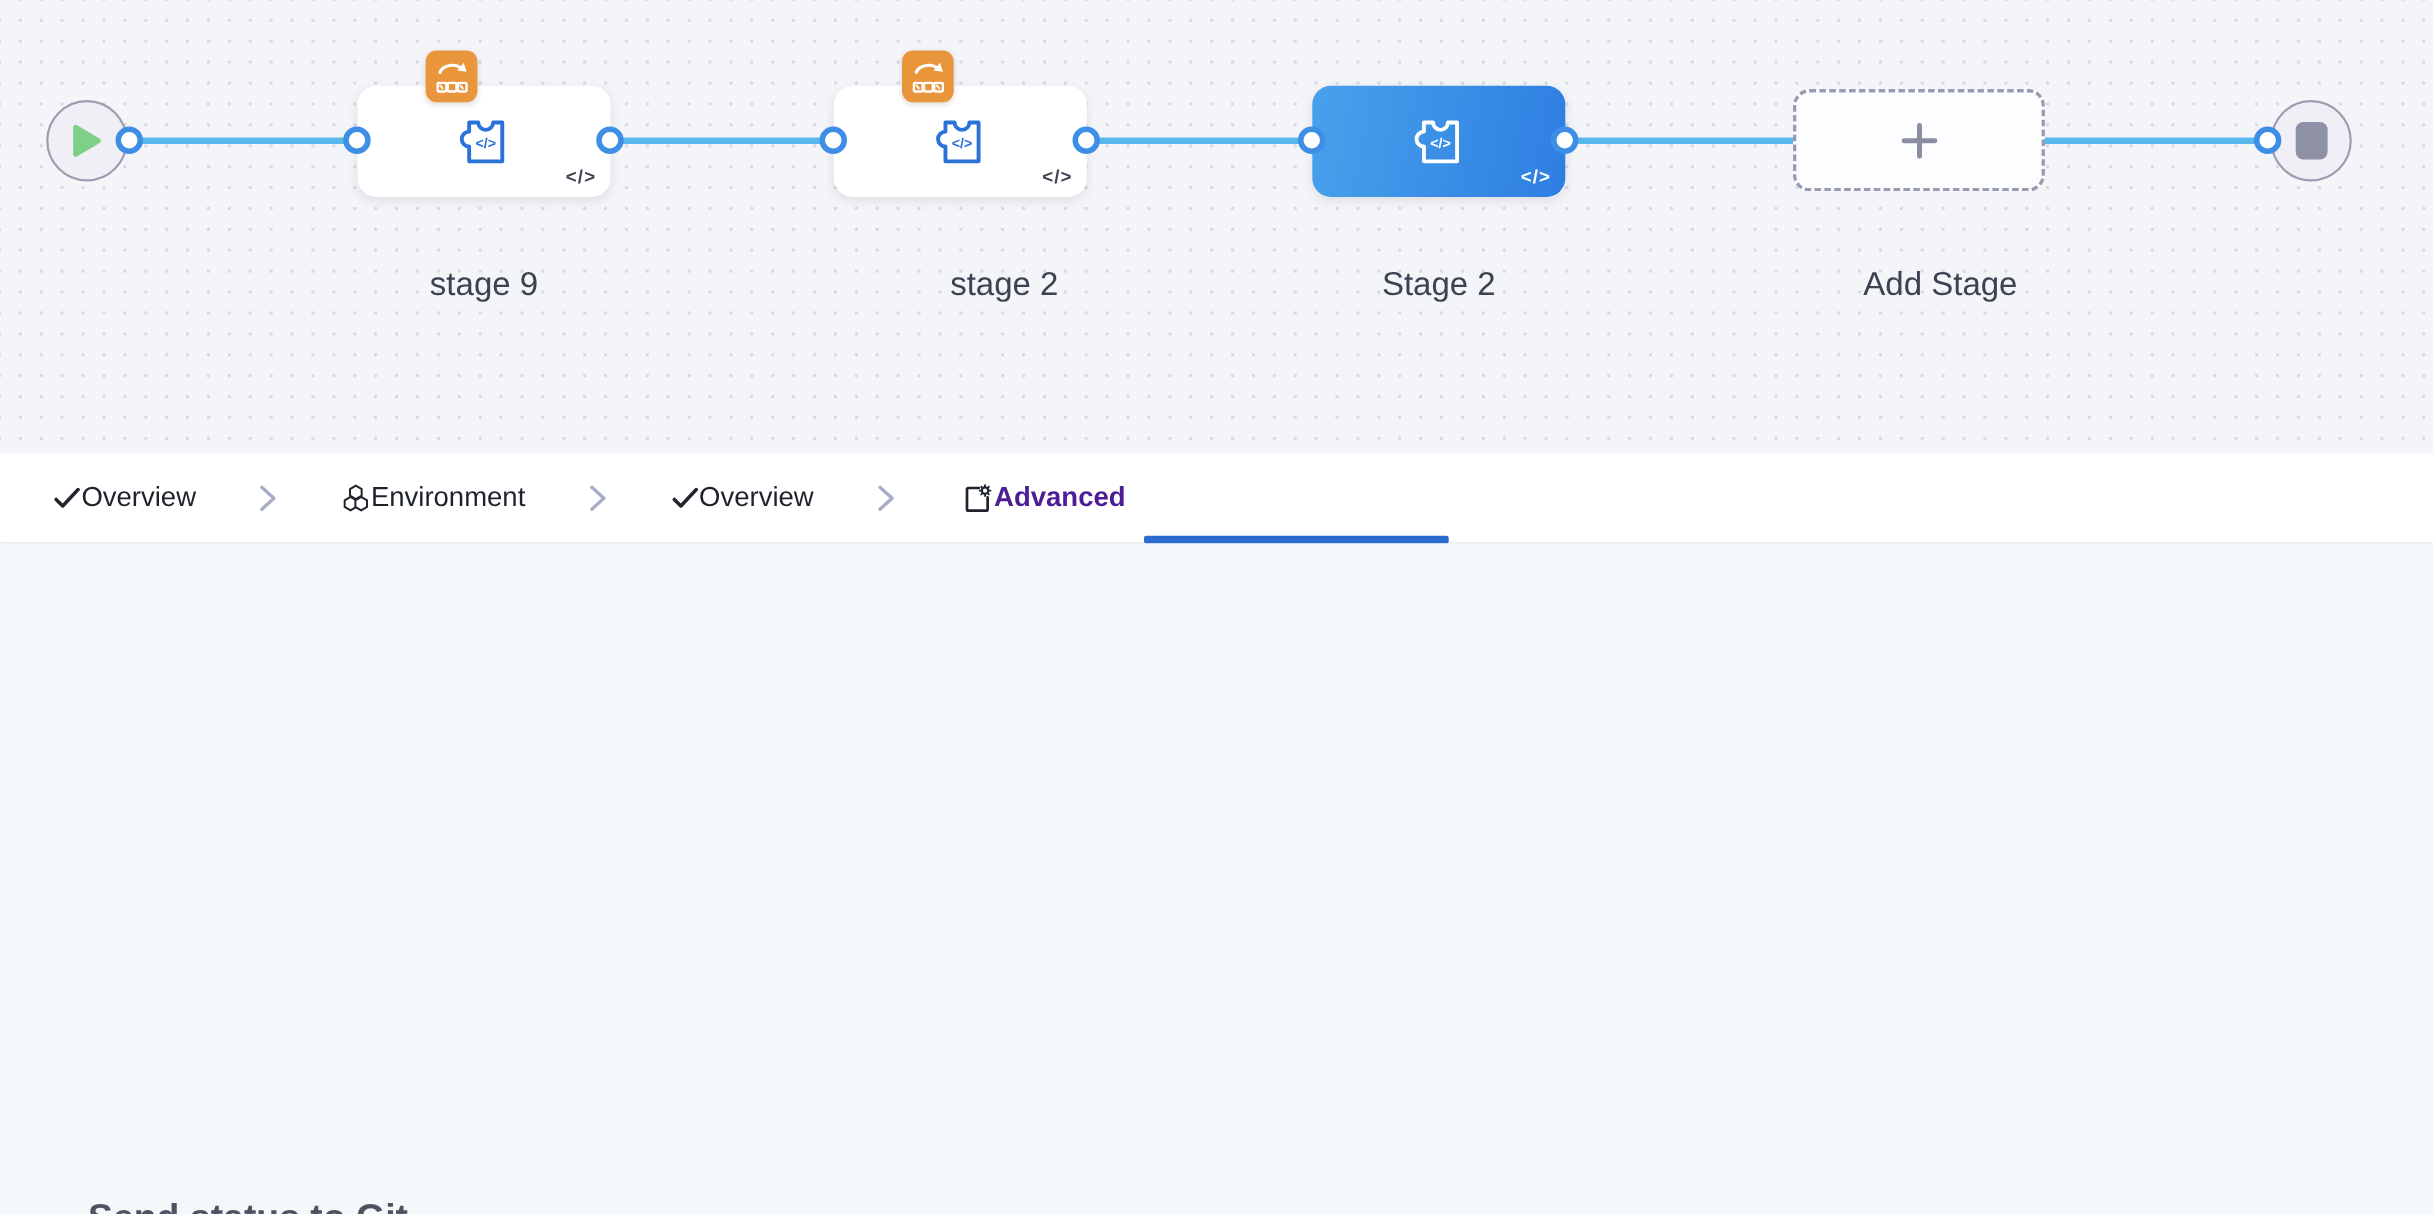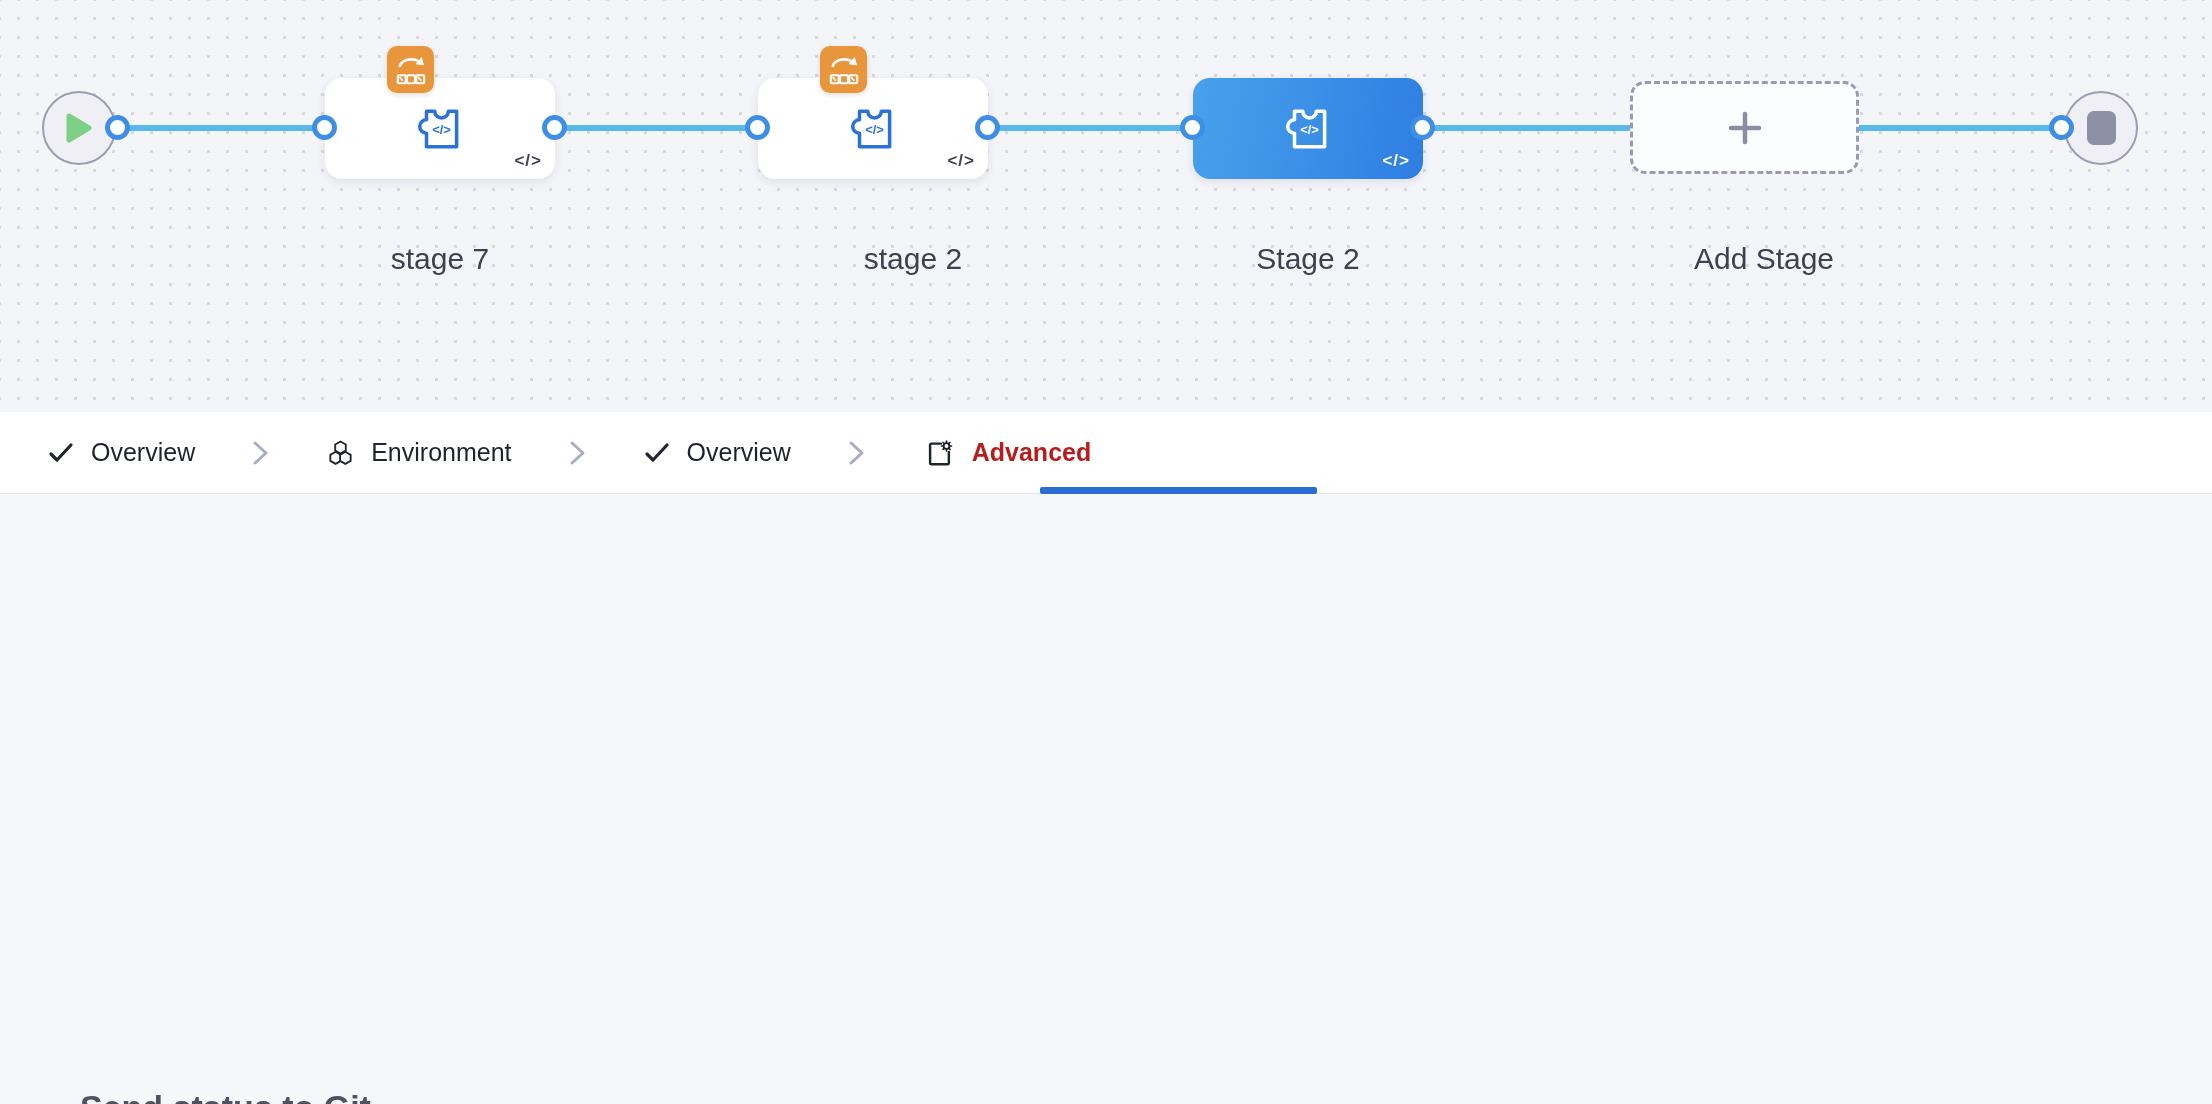--- a/index.html
+++ b/index.html
@@ -44,22 +44,22 @@
     border:3.5px dashed #9a9ab2;border-radius:15px;background:#fcfdff;cursor:pointer;
     display:flex;align-items:center;justify-content:center;
   }
   .stage-label{position:absolute;top:242px;transform:translateX(-50%);font-size:30px;color:#3d4150;white-space:nowrap;}
   
   .tabbar{
     position:absolute;left:0;top:412px;width:2212px;height:82px;background:#fff;
     border-bottom:1px solid #e3e6eb;box-shadow:0 1px 3px rgba(20,30,60,.05);
     display:flex;align-items:center;padding-left:48px;box-sizing:border-box;
   }
-  .tab{display:flex;align-items:center;gap:17px;font-size:25px;color:#1e222c;cursor:pointer;white-space:nowrap;}
-  .tab.active{font-weight:bold;color:#b91c1c;}
+  .tab{display:flex;align-items:center;font-size:25px;color:#1e222c;cursor:pointer;white-space:nowrap;}
+  .tab.active{font-weight:bold;color:#4c1d95;}
   .sep{margin:0 55px;display:flex;align-items:center;}
   .tab-underline{position:absolute;left:1040px;bottom:-1px;width:277px;height:7px;background:#2c6bd2;border-radius:2px;}
   
   .content{position:absolute;left:0;top:494px;width:2212px;height:610px;background:#f4f8fb;}
   .heading{position:absolute;left:80px;top:594px;font-size:34px;font-weight:bold;color:#4f5261;}
 </style>
 </head>
 <body>
 
 <div id="canvas">
@@ -130,21 +130,21 @@
 
     <div class="node-ring" style="left:105px"></div>
     <div class="node-ring" style="left:312px"></div>
     <div class="node-ring" style="left:542px"></div>
     <div class="node-ring" style="left:745px"></div>
     <div class="node-ring" style="left:975px"></div>
     <div class="node-ring" style="left:1180px"></div>
     <div class="node-ring" style="left:1410px"></div>
     <div class="node-ring" style="left:2049px"></div>
 
-    <div class="stage-label" style="left:440px">stage 7</div>
+    <div class="stage-label" style="left:440px">stage 9</div>
     <div class="stage-label" style="left:913px">stage 2</div>
     <div class="stage-label" style="left:1308px">Stage 2</div>
     <div class="stage-label" style="left:1764px">Add Stage</div>
   </div>
 
   <div class="tabbar">
     <div class="tab">
       <svg width="26" height="24" viewBox="0 0 26 24">
         <path d="M3 13 L9 19 L23 4" stroke="#22252e" stroke-width="3.2" fill="none" stroke-linecap="round" stroke-linejoin="round"></path>
       </svg>

